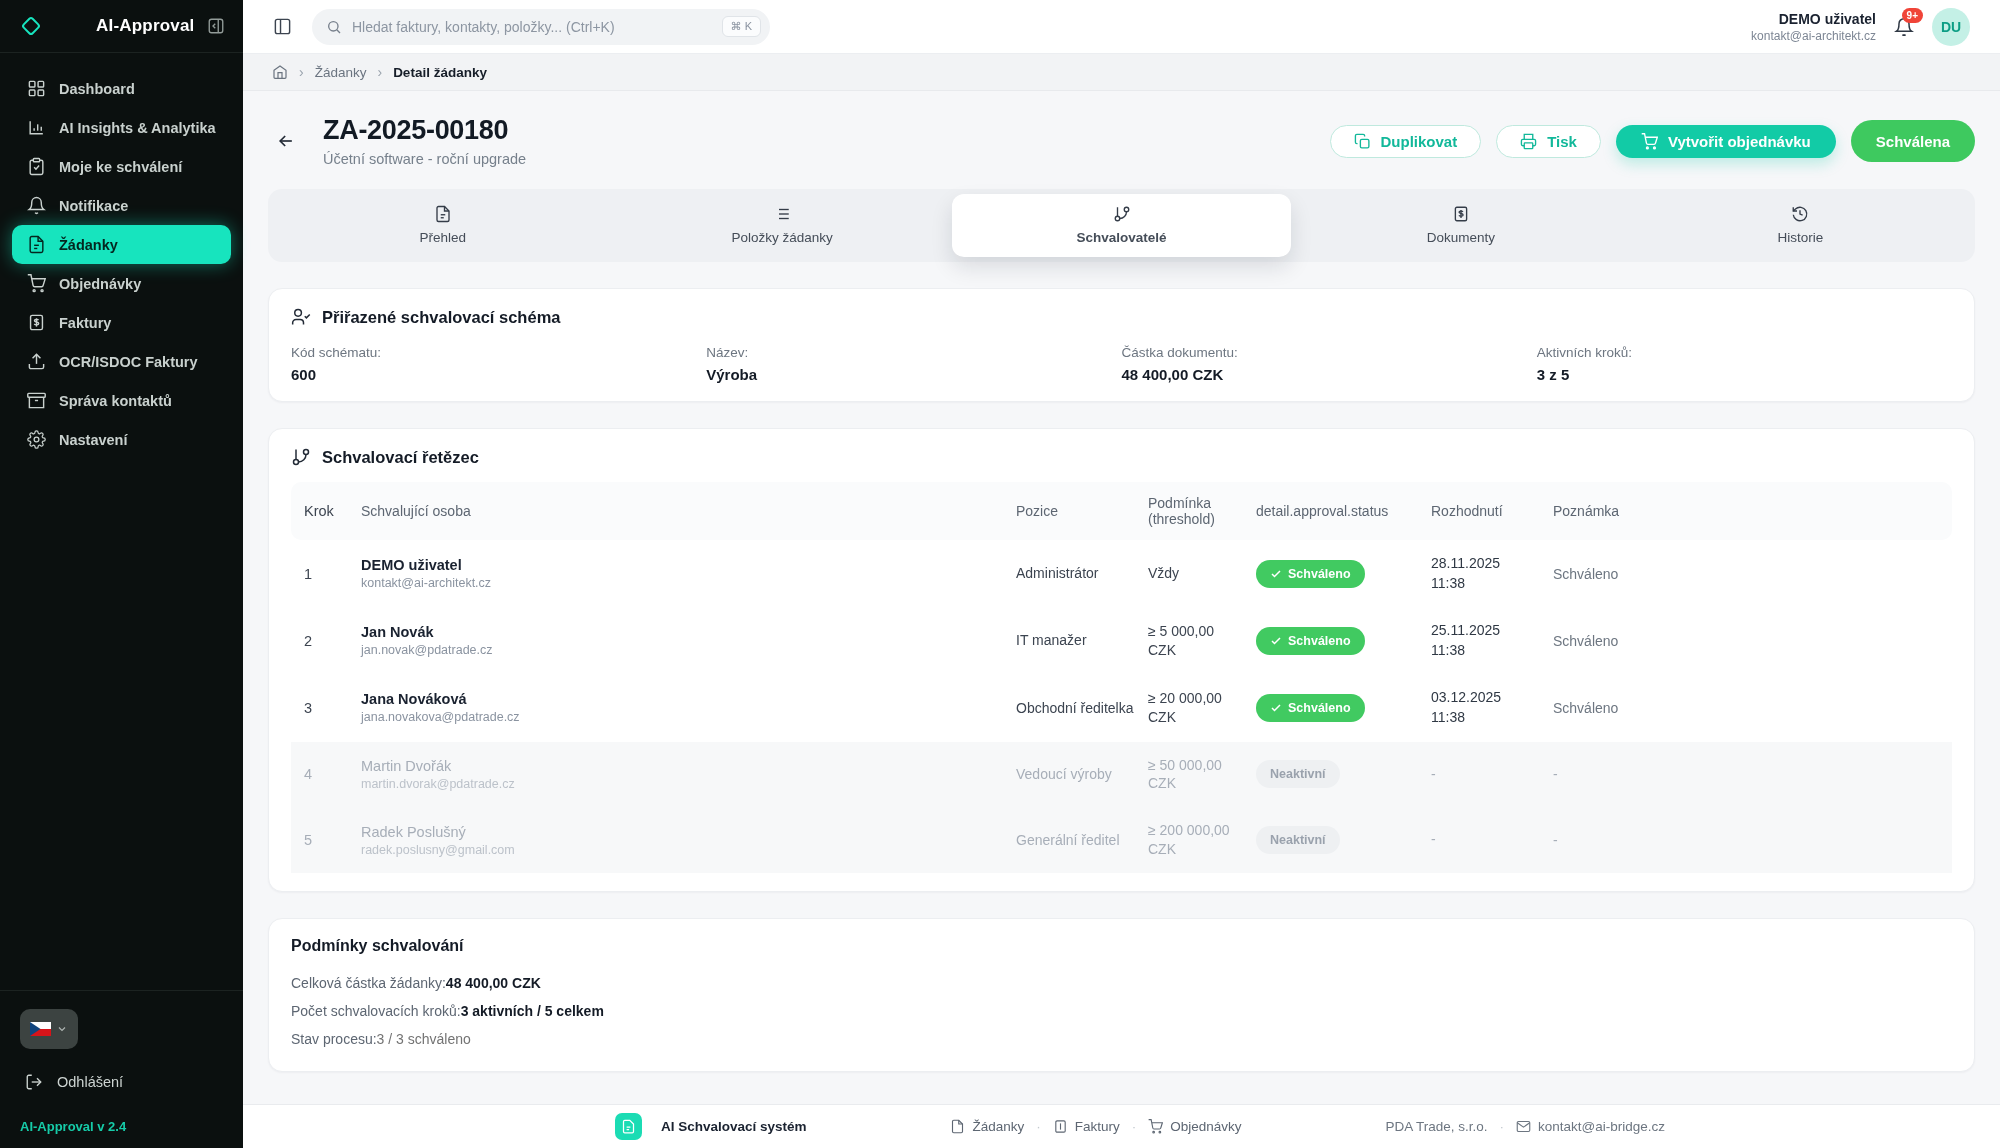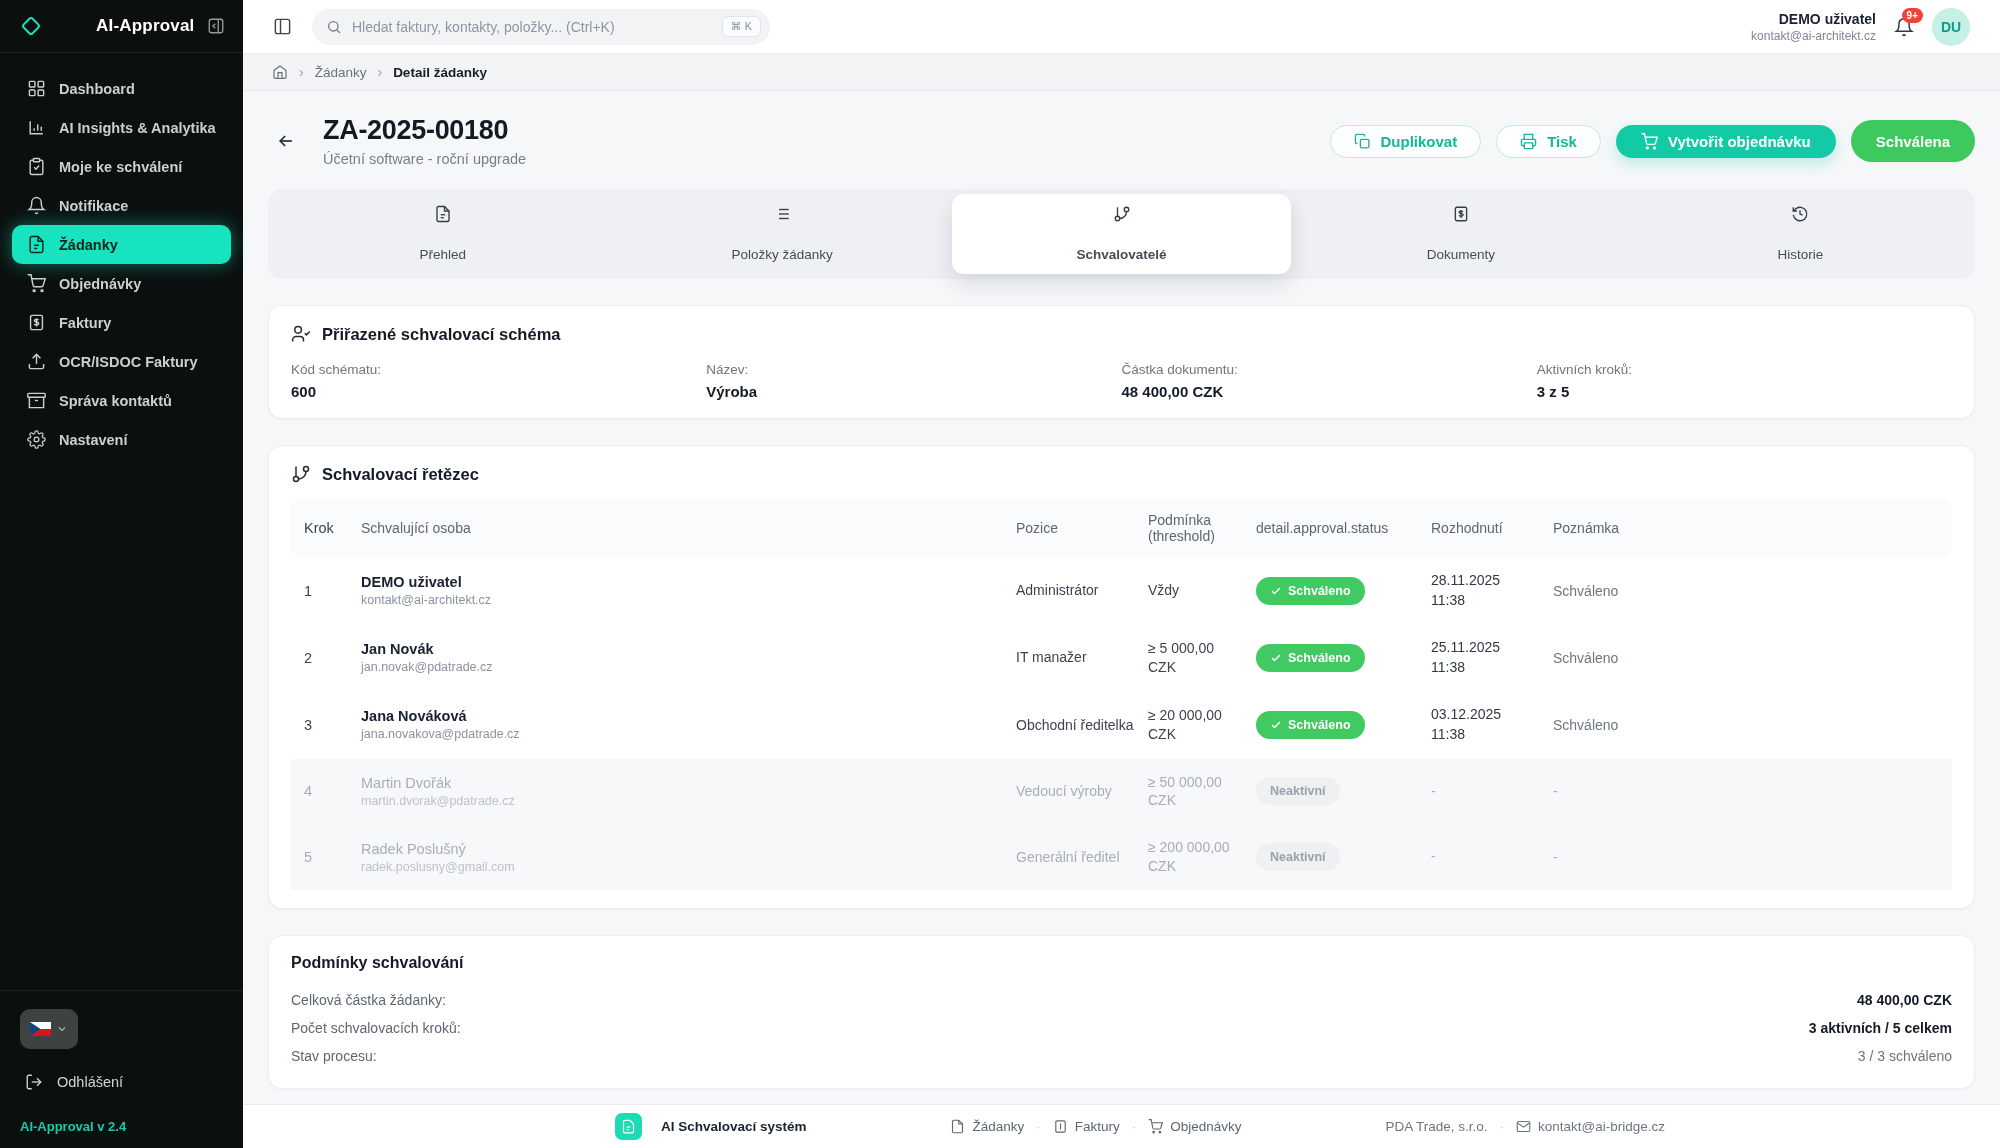--- a/index.html
+++ b/index.html
@@ -54,21 +54,21 @@
   .page-title { font-size:27px; font-weight:700; color:#121a24; letter-spacing:-.3px; }
   .page-subtitle { font-size:14.5px; color:#76808c; margin-top:5px; }
   .actions { margin-left:auto; display:flex; align-items:center; gap:15px; }
   .btn { display:inline-flex; align-items:center; gap:10px; height:33px; border-radius:22px; font-size:15px; font-weight:700; cursor:pointer; font-family:inherit; }
   .btn-outline { background:#fff; border:1px solid #bfe9de; color:#12b89a; padding:0 23px; }
   .btn-primary { background:#12cba6; border:none; color:#fff; padding:0 25px; box-shadow:0 6px 14px rgba(18,203,166,.25); }
   .status-badge { height:42px; border-radius:21px; background:#3ec95f; color:#fff; font-size:15px; font-weight:700; display:inline-flex; align-items:center; padding:0 25px; }
 
   
   .tabs { display:flex; background:#eef0f3; border-radius:14px; padding:5px; margin-bottom:26px; }
-  .tab { flex:1; display:flex; flex-direction:column; align-items:center; gap:24px; padding:11px 0 12px; border-radius:12px; color:#454d58; font-size:13.5px; cursor:pointer; }
+  .tab { flex:1; display:flex; flex-direction:column; align-items:center; gap:7px; padding:11px 0 12px; border-radius:12px; color:#454d58; font-size:13.5px; cursor:pointer; }
   .tab svg { width:18px; height:18px; color:#343c48; }
   .tab.active { background:#fff; box-shadow:0 10px 22px rgba(16,24,40,.12); font-weight:600; }
 
   
   .card { background:#fff; border:1px solid #eceef1; border-radius:14px; padding:18px 22px; box-shadow:0 1px 2px rgba(16,24,40,.04); margin-bottom:26px; }
   .card-title { display:flex; align-items:center; gap:11px; font-size:16.5px; font-weight:700; color:#141b26; }
   .card-title svg { width:20px; height:20px; color:#232b37; }
 
   .schema-grid { display:grid; grid-template-columns:repeat(4,1fr); margin-top:18px; }
   .field-label { font-size:13.5px; color:#6d7681; }
@@ -90,21 +90,21 @@
   .pill { display:inline-flex; align-items:center; gap:6px; background:#41ca61; color:#fff; font-size:12.5px; font-weight:700; padding:7px 14px; border-radius:16px; }
   .pill svg { width:12px; height:12px; }
   .pill.gray { background:#eef0f2; color:#9aa2ad; font-weight:600; }
   .inactive .c-step, .inactive .c-pos, .inactive .c-cond { color:#a7aeb8; }
   .inactive .c-name .nm { color:#a7aeb8; font-weight:400; }
   .inactive .c-name .em { color:#bcc2ca; }
   .inactive .c-dec, .inactive .c-note { color:#a7aeb8; }
 
   
   .cond-title { font-size:16px; font-weight:700; color:#141b26; margin-bottom:14px; }
-  .cond-row { display:flex; justify-content:space-between; align-items:center; padding:6px 0; font-size:14px; }
+  .cond-row { display:flex; justify-content:flex-start; align-items:center; padding:6px 0; font-size:14px; }
   .cond-label { color:#5d6672; }
   .cond-value { color:#141b26; font-weight:700; }
   .cond-row.plain .cond-value { font-weight:400; color:#737373; }
 
   
   .footer { height:44px; background:#fff; border-top:1px solid #e9ebee; display:flex; align-items:center; justify-content:space-between; padding:0 335px 0 372px; font-size:13.5px; color:#6d7681; }
   .f-brand { display:flex; align-items:center; gap:19px; font-weight:700; color:#1a2230; }
   .f-logo { width:27px; height:27px; background:#1bdcb4; border-radius:7px; display:flex; align-items:center; justify-content:center; color:#fff; }
   .f-links { display:flex; align-items:center; gap:12px; }
   .f-link { display:flex; align-items:center; gap:7px; cursor:pointer; color:#5d6672; }

